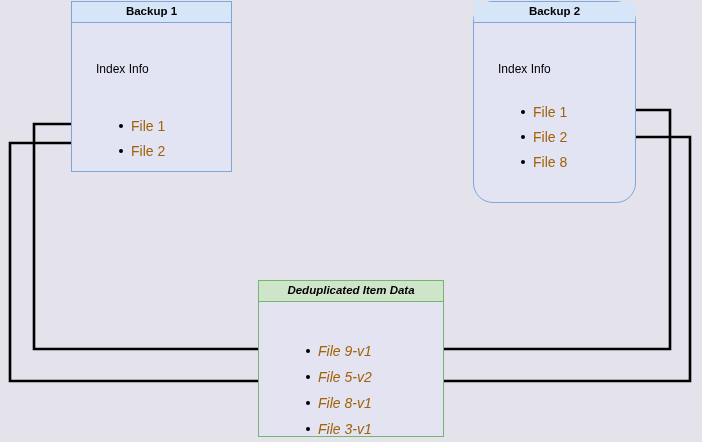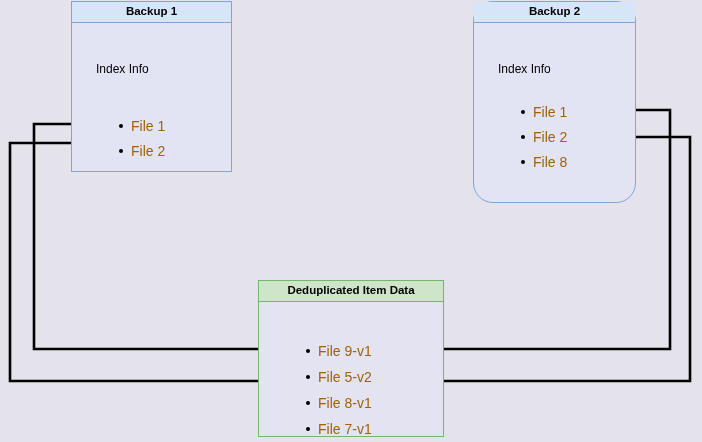--- a/index.html
+++ b/index.html
@@ -129,25 +129,25 @@
     <div class="node-body">
       <div class="index-label" style="left:24px; top:39px;">Index Info</div>
       <ul class="file-list" style="left:45px; top:81px;">
         <li>File 1</li>
         <li>File 2</li>
         <li>File 8</li>
       </ul>
     </div>
   </div>
 
-  <div class="node dedup" style="left:258px; top:280px; width:186px; height:157px;">
+  <div class="node dedup" style="left:258px; top:280px; width:186px; height:157px;font-style:italic;">
     <div class="node-header">Deduplicated Item Data</div>
     <div class="node-body">
       <ul class="file-list" style="left:45px; top:41px;">
         <li>File 9-v1</li>
         <li>File 5-v2</li>
         <li>File 8-v1</li>
-        <li>File 7-v1</li>
+        <li>File 3-v1</li>
       </ul>
     </div>
   </div>
 
 </div>
 
 </body></html>

